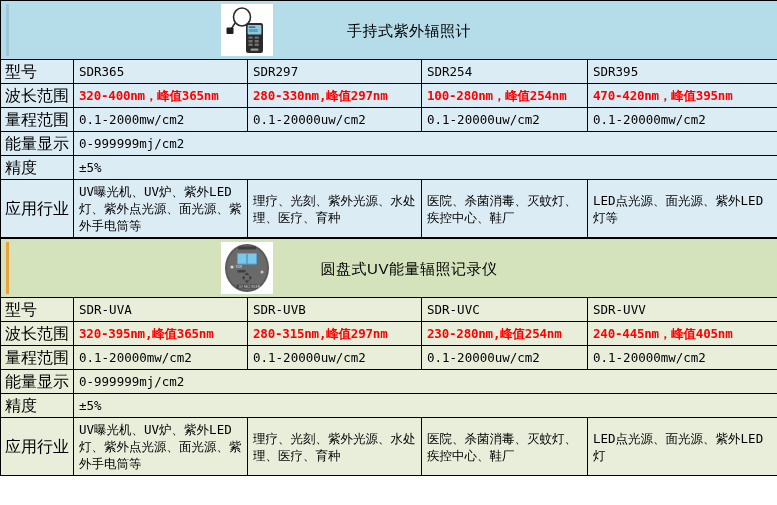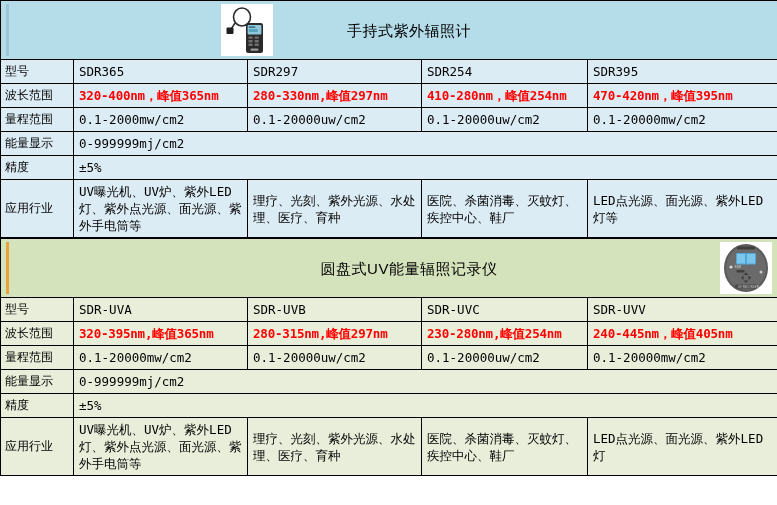--- a/index.html
+++ b/index.html
@@ -23,21 +23,21 @@
     border:1px solid #000;
     padding:3px 5px;
     vertical-align:middle;
     font-family:"DejaVu Sans Mono","Liberation Mono",monospace;
     font-size:12.5px;
     line-height:17px;
     word-break:break-all;
   }
   .spec-table td.label{
     font-family:"Liberation Sans","DejaVu Sans",sans-serif;
-    font-size:12px;
+    font-size:16px;
     padding-left:4px;
     width:73px;
     white-space:nowrap;
   }
   .spec-table td.center{}
   .wl{color:#ff0000;font-weight:bold;letter-spacing:-0.2px;margin-top:28px;}
   .apps{
     font-family:"Liberation Sans","DejaVu Sans",sans-serif;
     font-size:13.5px;
     line-height:19px;
@@ -71,21 +71,21 @@
     display:flex;align-items:center;justify-content:center;
   }
 
   
   .t-blue .banner{background:#b5dce9;}
   .t-blue td{background:#dcecf5;}
   .t-blue .banner-cell{background:#b5dce9;}
   .t-blue td.label{background:#dcecf5;}
 
   
-  .t-green .banner{background:#d5e3bc;justify-content:flex-end;}
+  .t-green .banner{background:#d5e3bc;}
   .t-green td{background:#e8eed9;}
   .t-green .banner-cell{background:#d5e3bc;}
   .t-green td.label{background:#e8eed9;}
 
   
   .accent-l{
     position:absolute;left:0;top:0;width:3px;height:100%;
   }
   .accent-blue{background:#9ec5d8;}
   .accent-orange{background:#e8a33d;}
@@ -142,21 +142,21 @@
         <td class="center">SDR365</td>
         <td class="center">SDR297</td>
         <td class="center">SDR254</td>
         <td class="center">SDR395</td>
       </tr>
 
       <tr>
         <td class="label">波长范围</td>
         <td class="wl">320-400nm，峰值365nm</td>
         <td class="wl">280-330nm,峰值297nm</td>
-        <td class="wl">410-280nm，峰值254nm</td>
+        <td class="wl">100-280nm，峰值254nm</td>
         <td class="wl">470-420nm，峰值395nm</td>
       </tr>
 
       <tr>
         <td class="label">量程范围</td>
         <td>0.1-2000mw/cm2</td>
         <td>0.1-20000uw/cm2</td>
         <td>0.1-20000uw/cm2</td>
         <td>0.1-20000mw/cm2</td>
       </tr>

